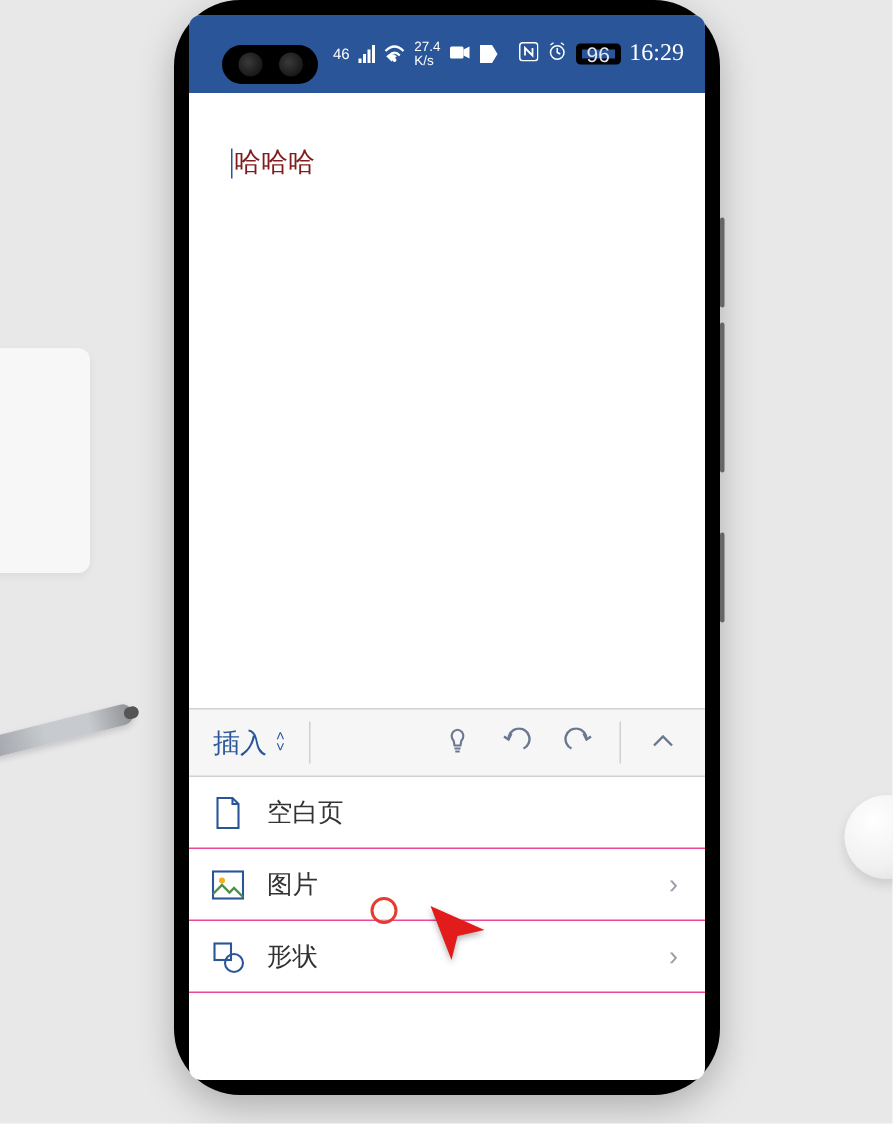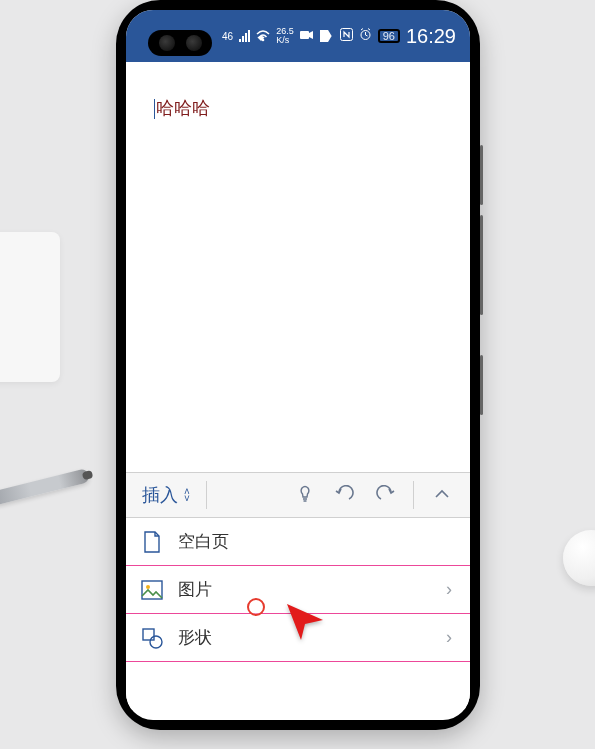--- a/index.html
+++ b/index.html
@@ -57,21 +57,21 @@
     position:absolute; background:#666; border-radius:2px;
   }
   .pb1 { right:-3px; top:145px; width:3px; height:60px; }
   .pb2 { right:-3px; top:215px; width:3px; height:100px; }
   .pb3 { right:-3px; top:355px; width:3px; height:60px; }
 
   .screen {
     position: absolute;
     left: 10px; right: 10px; top: 10px; bottom: 10px;
     background: #fff;
-    border-radius: 27px;
+    border-radius: 8px;
     overflow: hidden;
   }
 
   
   .camera-pill {
     position:absolute;
     left: 22px; top: 20px;
     width: 64px; height: 26px;
     background:#000;
     border-radius: 14px;
@@ -114,25 +114,25 @@
     border:5px solid transparent; border-top-color:#fff;
     border-radius:50%;
     width:0;height:0;
     transform: translateY(4px);
   }
   .wifi svg { display:block;}
   .netspeed { font-size:9px; line-height:9px;}
   .tag-ic { width:12px;height:12px;background:#fff;clip-path: polygon(0 0,70% 0,100% 50%,70% 100%,0 100%);}
   .batt {
     display:flex;align-items:center;
-    border:2px solid #000000; border-radius:3px;
-    padding:0 3px; font-size:11px; height:14px;
+    border:4px solid #000000; border-radius:3px;
+    padding:0 3px; font-size:14px; height:14px;
     color:#e3e9f3;
   }
-  .time { font-size:20px; }
+  .time { font-size:16px;font-family:Liberation Serif, serif; }
 
   
   .doc {
     background:#fff;
     height: 410px;
     padding: 34px 28px;
     font-size:18px;
     color:#7f1d1d;
     position:relative;
   }
@@ -240,21 +240,21 @@
             <i></i>
           </span>
         <span class="wifi">
           <svg width="14" height="12" viewBox="0 0 14 12">
               <path d="M1 4 Q7 -2 13 4" fill="none" stroke="#fff" stroke-width="1.5"></path>
               <path d="M3.5 7 Q7 3 10.5 7" fill="none" stroke="#fff" stroke-width="1.5"></path>
               <circle cx="7" cy="10" r="1.3" fill="#fff"></circle>
             </svg>
         </span>
         <span class="netspeed">
-          <span>26.5</span><br><span>K/s</span>
+          <span>27.4</span><br><span>K/s</span>
         </span>
         <span>
           <svg width="14" height="12" viewBox="0 0 14 12">
               <rect x="0" y="2" width="9" height="8" rx="1" fill="#fff"></rect>
               <path d="M9 4 L13 2 L13 10 L9 8 Z" fill="#fff"></path>
             </svg>
         </span>
         <span class="tag-ic"></span>
       </div>
       <div class="right">

